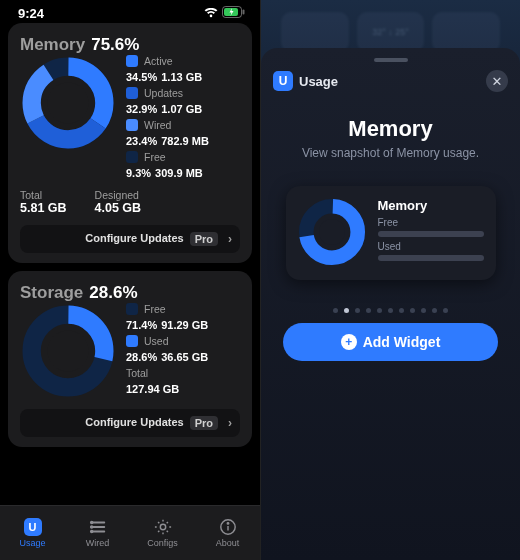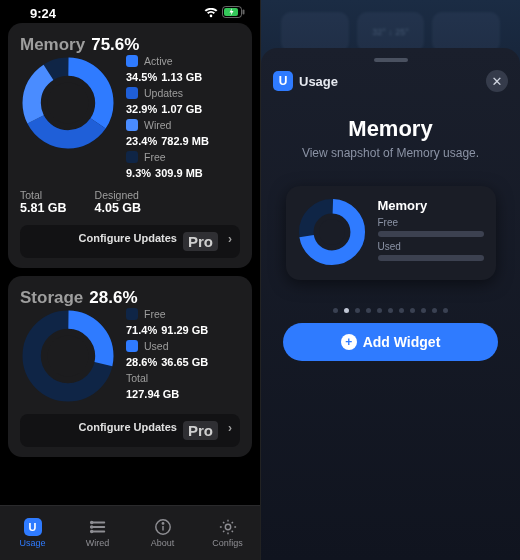--- a/index.html
+++ b/index.html
@@ -22,21 +22,20 @@
 
   
   .statusbar {
     display: flex;
     justify-content: space-between;
     align-items: center;
     padding: 6px 14px 2px 18px;
     color: #fff;
     font-size: 13px;
     font-weight: 600;
-    margin-left: 12px;
   }
   .status-icons { display: flex; align-items: center; gap: 4px; }
   .cards { padding: 0 8px; display: flex; flex-direction: column; gap: 8px; }
   .card {
     background: #1c1c1e;
     border-radius: 14px;
     padding: 12px 12px 10px 12px;
   }
   .card-title { color: #9e9e9e; font-size: 17px; font-weight: 600; display: flex; gap: 6px; align-items: baseline; }
   .card-title .pct { color: #fff; font-weight: 700; }
@@ -61,21 +60,21 @@
     justify-content: flex-end;
     gap: 6px;
     color: #e0e0e0;
     font-size: 11px;
     font-weight: 600;
   }
   .pro-badge {
     background: #2f2f33;
     border-radius: 4px;
     padding: 1px 5px;
-    font-size: 15px;
+    font-size: 11px;
     color: #cfcfcf;
   }
   .chev { color: #9e9e9e; font-size: 12px; margin-left: 4px; }
 
   .tabbar {
     position: absolute;
     bottom: 0; left: 0; right: 0;
     height: 55px;
     background: #1c1c1e;
     border-top: 1px solid #2a2a2c;
@@ -331,35 +330,35 @@
             <circle cx="3" cy="5" r="1" fill="#8e8e93"></circle>
             <circle cx="3" cy="10" r="1" fill="#8e8e93"></circle>
             <circle cx="3" cy="15" r="1" fill="#8e8e93"></circle>
           </svg>
       </span>
       <span>Wired</span>
     </div>
     <div class="tab">
       <span class="glyph">
         <svg viewBox="0 0 20 20" fill="none" stroke="#8e8e93" stroke-width="1.6">
+            <circle cx="10" cy="10" r="3"></circle>
+            <path d="M10 2v2M10 16v2M3 10H1M19 10h-2M4.5 4.5l1.4 1.4M14.1 14.1l1.4 1.4M4.5 15.5l1.4-1.4M14.1 5.9l1.4-1.4"></path>
+          </svg>
+      </span>
+      <span>Configs</span>
+    </div>
+    <div class="tab">
+      <span class="glyph">
+        <svg viewBox="0 0 20 20" fill="none" stroke="#8e8e93" stroke-width="1.6">
             <circle cx="10" cy="10" r="8"></circle>
             <line x1="10" y1="9" x2="10" y2="14"></line>
             <circle cx="10" cy="6" r="0.8" fill="#8e8e93"></circle>
           </svg>
       </span>
       <span>About</span>
-    </div>
-    <div class="tab">
-      <span class="glyph">
-        <svg viewBox="0 0 20 20" fill="none" stroke="#8e8e93" stroke-width="1.6">
-            <circle cx="10" cy="10" r="3"></circle>
-            <path d="M10 2v2M10 16v2M3 10H1M19 10h-2M4.5 4.5l1.4 1.4M14.1 14.1l1.4 1.4M4.5 15.5l1.4-1.4M14.1 5.9l1.4-1.4"></path>
-          </svg>
-      </span>
-      <span>Configs</span>
     </div>
   </div>
 </div>
 
 <div class="phone right">
   <div class="right-bg"></div>
   <div class="blur-widgets">
     <div class="blur-pill"></div>
     <div class="blur-pill">
         <span>32° ↓ 25°</span>

